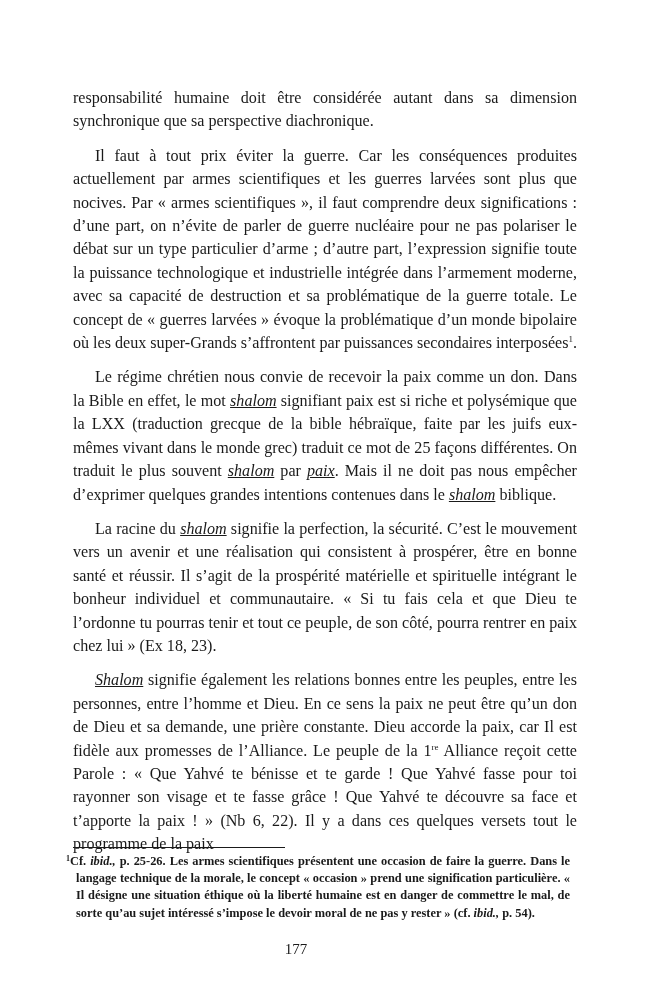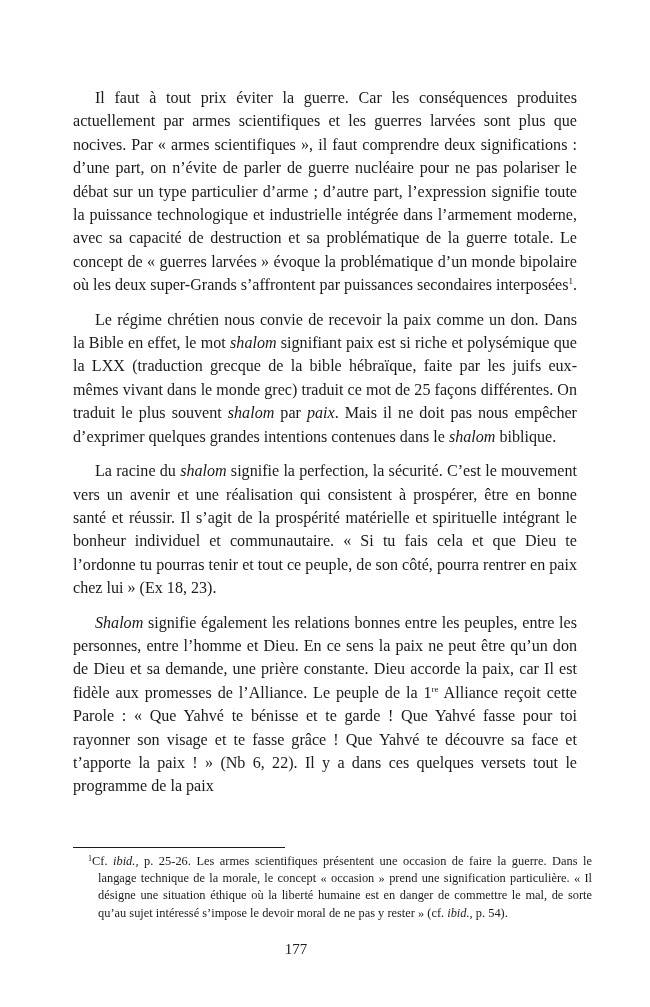--- a/index.html
+++ b/index.html
@@ -29,59 +29,61 @@
       text-indent: 22px;
     }
     .para.first {
       text-indent: 0;
     }
     .para sup {
       font-size: 9px;
       line-height: 0;
       vertical-align: 6px;
     }
-    .para i { font-style: italic; }
+    .para i { font-style: italic; text-decoration: underline; }
     .footnote-rule {
       position: absolute;
       left: 73px;
       top: 847px;
       width: 212px;
       height: 0;
       border-top: 1px solid #1a1a1a;
     }
     .footnote {
       position: absolute;
-      left: 88px;
+      left: 66px;
       top: 853px;
       width: 504px;
       font-size: 12.4px;
       line-height: 17.2px;
       text-align: justify;
       padding-left: 10px;
       text-indent: -10px;
       box-sizing: border-box;
+      font-weight: bold;
     }
     .footnote sup {
       font-size: 8px;
       line-height: 0;
       vertical-align: 4px;
     }
     .page-number {
       position: absolute;
       left: 0;
       width: 592px;
       top: 941px;
       text-align: center;
       font-size: 15px;
     }
   </style>
 </head>
 <body>
 
 <div class="page">
+  <p class="para first"><span>responsabilité humaine doit être considérée autant dans sa dimension synchronique que sa perspective diachronique.</span></p>
   <p class="para"><span>Il faut à tout prix éviter la guerre. Car les conséquences produites actuellement par armes scientifiques et les guerres larvées sont plus que nocives. Par « armes scientifiques », il faut comprendre deux significations : d’une part, on n’évite de parler de guerre nucléaire pour ne pas polariser le débat sur un type particulier d’arme ; d’autre part, l’expression signifie toute la puissance technologique et industrielle intégrée dans l’armement moderne, avec sa capacité de destruction et sa problématique de la guerre totale. Le concept de « guerres larvées » évoque la problématique d’un monde bipolaire où les deux super-Grands s’affrontent par puissances secondaires interposées</span><sup>1</sup><span>.</span></p>
   <p class="para"><span>Le régime chrétien nous convie de recevoir la paix comme un don. Dans la Bible en effet, le mot </span><i>shalom</i><span> signifiant paix est si riche et polysémique que la LXX (traduction grecque de la bible hébraïque, faite par les juifs eux-mêmes vivant dans le monde grec) traduit ce mot de 25 façons différentes. On traduit le plus souvent </span><i>shalom</i><span> par </span><i>paix</i><span>. Mais il ne doit pas nous empêcher d’exprimer quelques grandes intentions contenues dans le </span><i>shalom</i><span> biblique.</span></p>
   <p class="para"><span>La racine du </span><i>shalom</i><span> signifie la perfection, la sécurité. C’est le mouvement vers un avenir et une réalisation qui consistent à prospérer, être en bonne santé et réussir. Il s’agit de la prospérité matérielle et spirituelle intégrant le bonheur individuel et communautaire. « Si tu fais cela et que Dieu te l’ordonne tu pourras tenir et tout ce peuple, de son côté, pourra rentrer en paix chez lui » (Ex 18, 23).</span></p>
   <p class="para"><i>Shalom</i><span> signifie également les relations bonnes entre les peuples, entre les personnes, entre l’homme et Dieu. En ce sens la paix ne peut être qu’un don de Dieu et sa demande, une prière constante. Dieu accorde la paix, car Il est fidèle aux promesses de l’Alliance. Le peuple de la 1</span><sup>re</sup><span> Alliance reçoit cette Parole : « Que Yahvé te bénisse et te garde ! Que Yahvé fasse pour toi rayonner son visage et te fasse grâce ! Que Yahvé te découvre sa face et t’apporte la paix ! » (Nb 6, 22). Il y a dans ces quelques versets tout le programme de la paix</span></p>
 </div>
 
 <div class="footnote-rule"></div>
 <div class="footnote"><sup>1</sup><span>Cf. </span><i>ibid.,</i><span> p. 25-26. Les armes scientifiques présentent une occasion de faire la guerre. Dans le langage technique de la morale, le concept « occasion » prend une signification particulière. « Il désigne une situation éthique où la liberté humaine est en danger de commettre le mal, de sorte qu’au sujet intéressé s’impose le devoir moral de ne pas y rester » (cf. </span><i>ibid.,</i><span> p. 54).</span></div>
 
 <div class="page-number">177</div>

